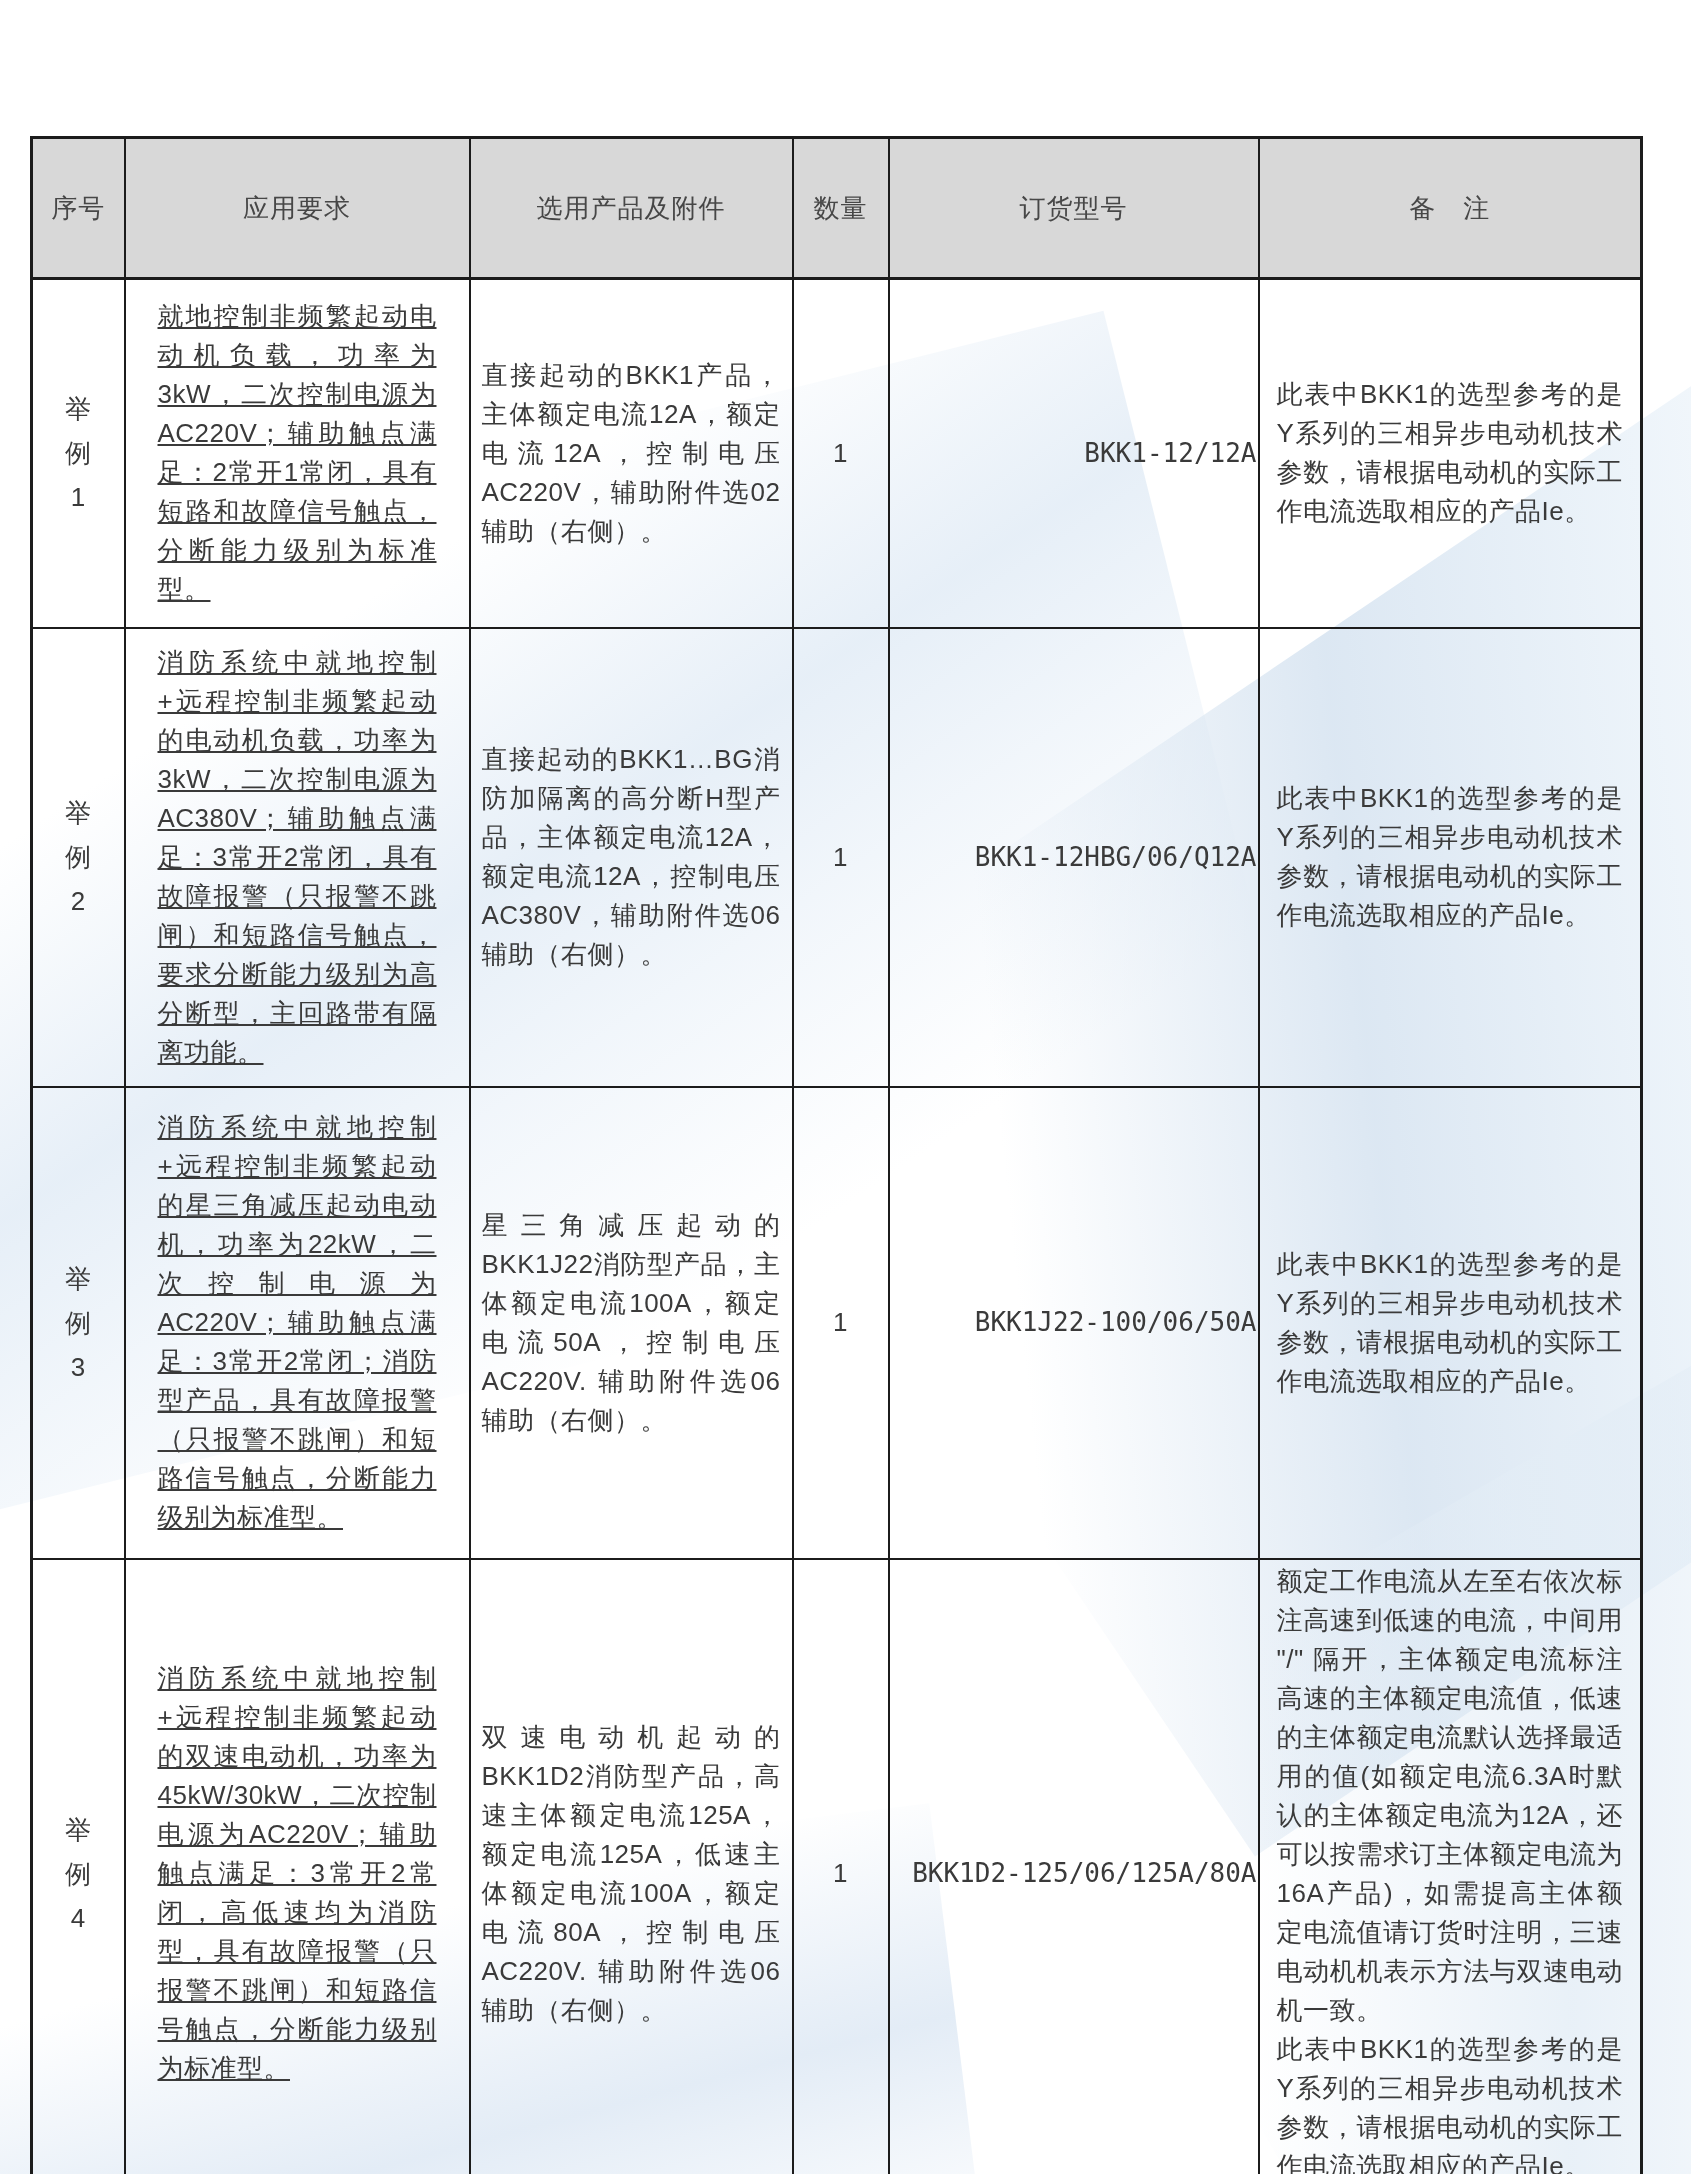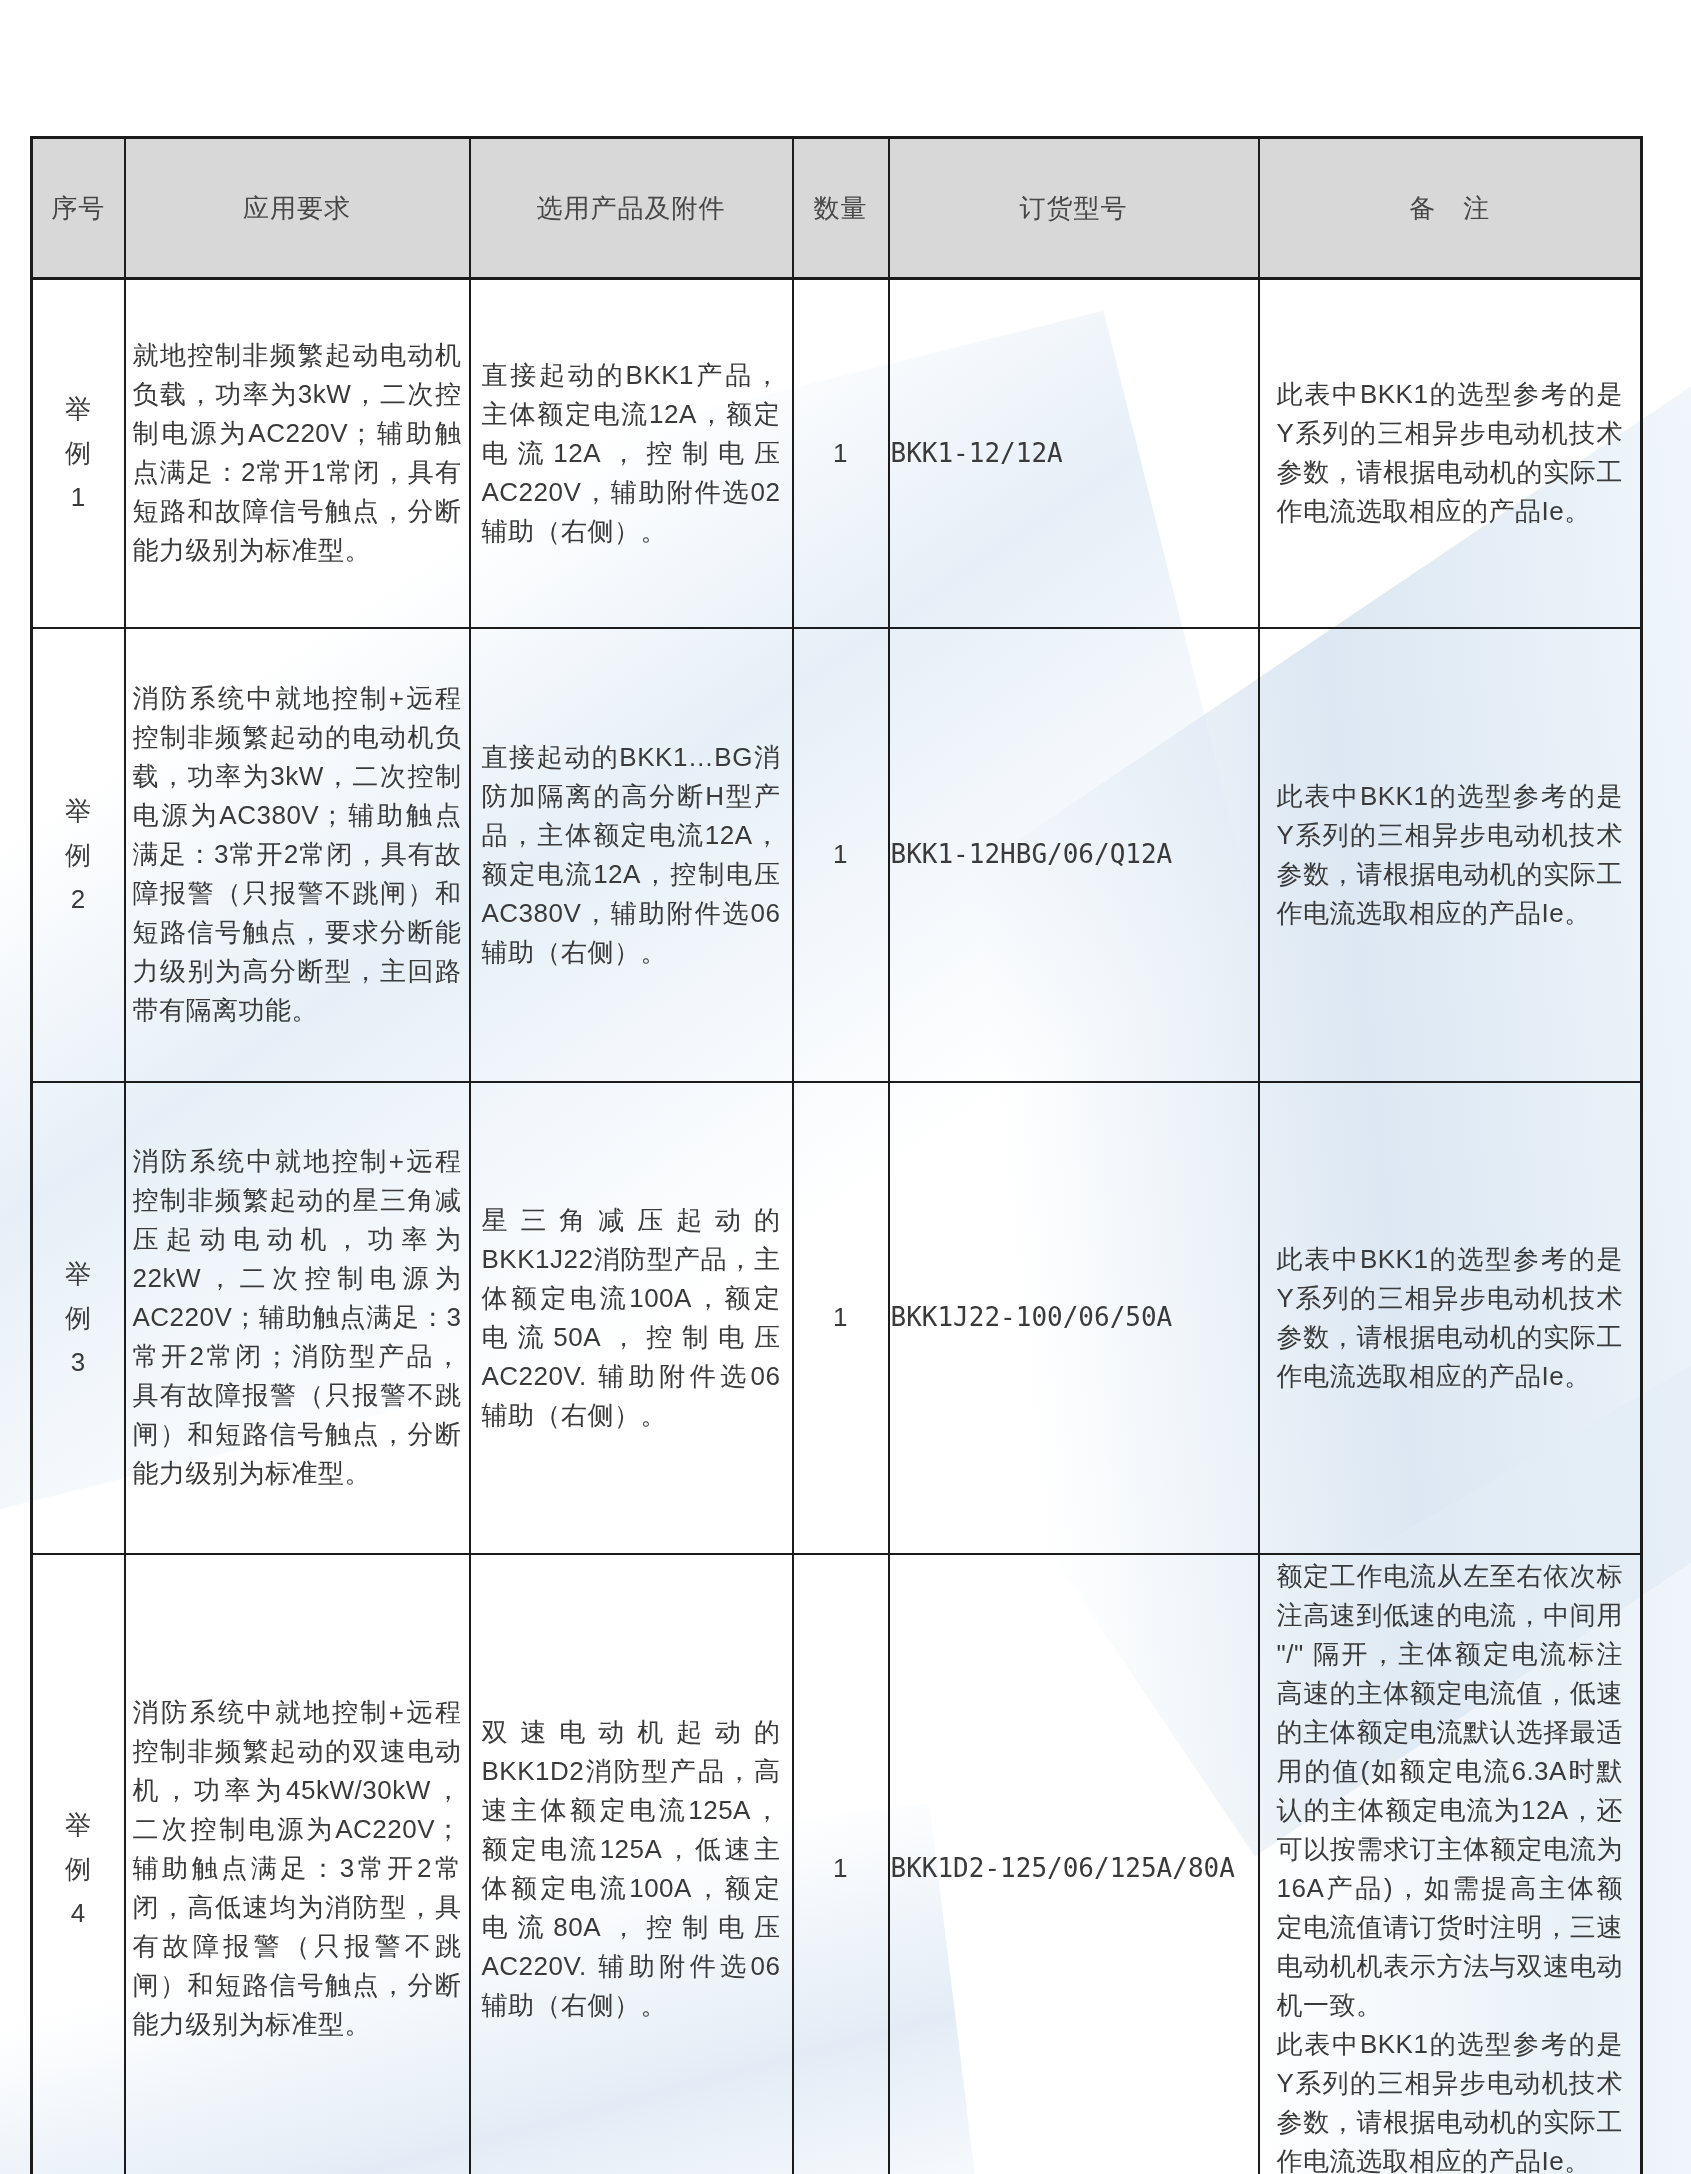--- a/index.html
+++ b/index.html
@@ -72,25 +72,25 @@
   tr.r3{height:472px;}
   tr.r4{height:602px;}
 
   td.c-no{text-align:center;}
   .no-inner{
     width:1.2em;margin:12px auto;
     text-align:center;
     word-break:break-all;
     line-height:44px;
   }
-  td.c-req{text-align:justify;padding:14px 7px;}
+  td.c-req{text-align:justify;padding:14px 32px;text-decoration:underline;}
   td.c-prod{text-align:justify;padding:14px 11px;}
   td.c-qty{text-align:center;}
   td.c-model{
-    text-align:left;
+    text-align:right;
     font-family:"DejaVu Sans Mono","Liberation Mono",monospace;
     font-size:26px;letter-spacing:0;
   }
   td.c-remark{
     text-align:justify;padding:2px 17px;
     white-space:pre-line;
   }
 </style>
 </head>
 <body>

